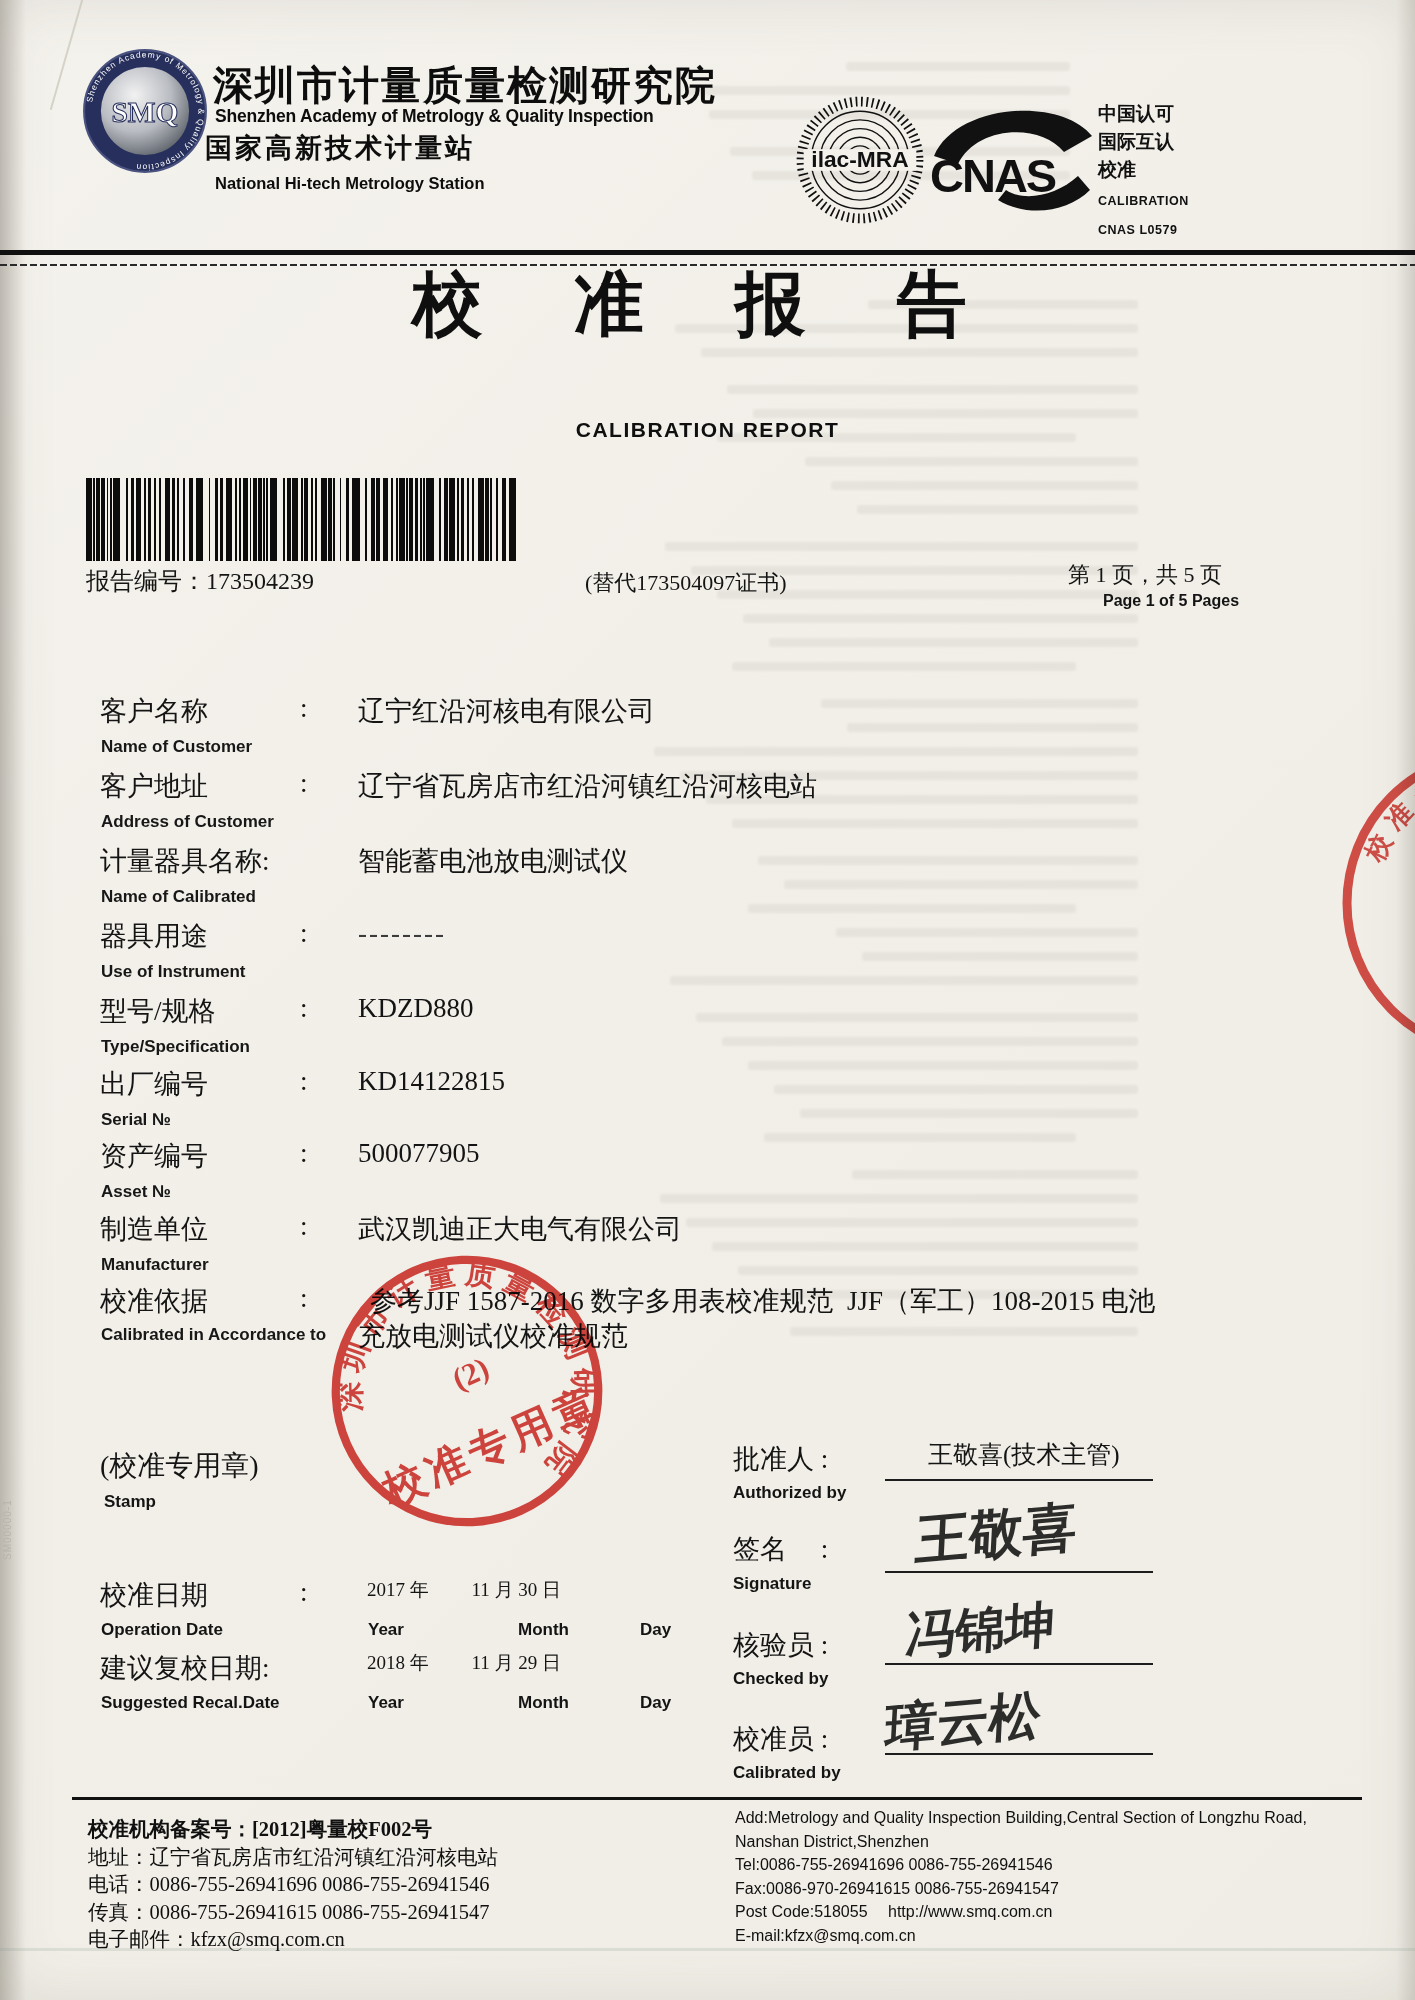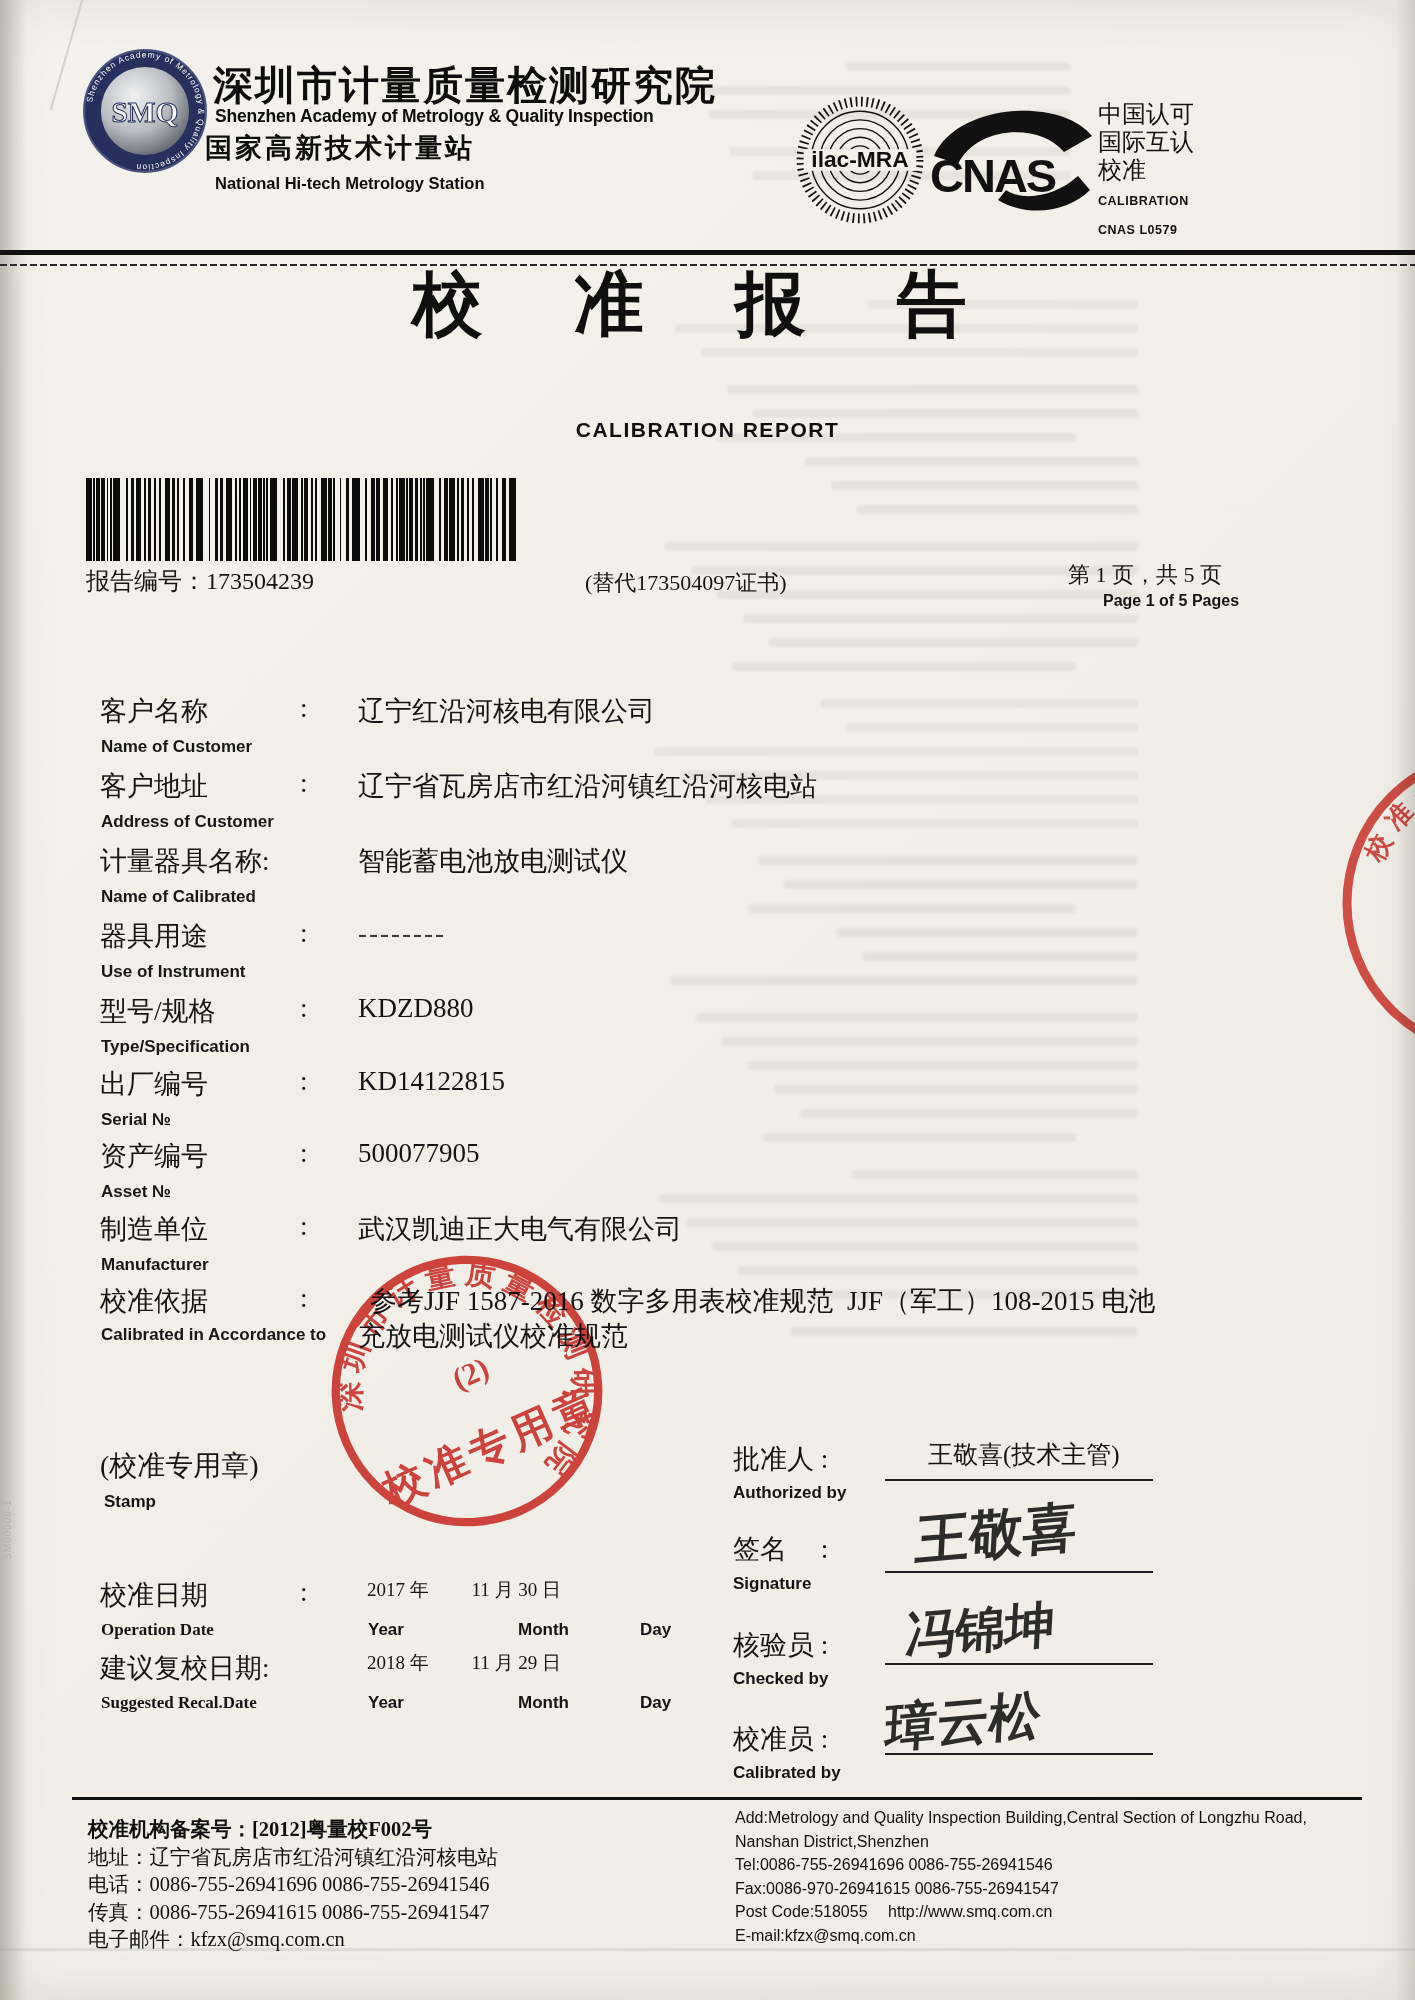--- a/index.html
+++ b/index.html
@@ -27,21 +27,21 @@
   
   .ghost{opacity:.11;transform:scaleX(-1);}
   .gline{height:9px;background:#8d8a7e;border-radius:3px;margin-bottom:15px;filter:blur(1px);}
 
   
   .hdr-cn{left:213px;top:58px;font-family:var(--sans);font-weight:700;font-size:40px;letter-spacing:2px;color:#0d0d0d;}
   .hdr-en{left:215px;top:106px;font-family:var(--sans);font-weight:700;font-size:17.5px;letter-spacing:-.2px;color:#0d0d0d;}
   .hdr-cn2{left:205px;top:130px;font-family:Liberation Sans, sans-serif;font-weight:700;font-size:27px;letter-spacing:3px;color:#0d0d0d;}
   .hdr-en2{left:215px;top:174px;font-family:var(--sans);font-weight:700;font-size:16.5px;color:#0d0d0d;}
   .accr-text{left:1098px;top:100px;font-family:var(--sans);line-height:28px;}
-  .accr-text .cnl{font-size:24px;font-weight:400;color:#111;}
+  .accr-text .cnl{font-size:19px;font-weight:700;color:#111;}
   .accr-text .enl{font-size:12.5px;font-weight:700;letter-spacing:.5px;color:#111;line-height:23px;margin-top:6px;}
 
   
   .rule-thick{left:0;top:250px;width:1415px;height:5px;background:#101010;}
   .rule-dash{left:0;top:264px;width:1415px;height:2px;
     background:repeating-linear-gradient(90deg,#2a2a2a 0 7px,rgba(0,0,0,0) 7px 10px);}
 
   .title-cn{left:50%;top:258px;transform:translateX(-50%);font-size:70px;font-weight:600;letter-spacing:36px;white-space:pre;color:#0f0f0f;font-family:var(--sans);}
   .title-en{left:50%;top:418px;transform:translateX(-50%);font-family:var(--sans);font-size:21px;font-weight:700;letter-spacing:1.5px;color:#0f0f0f;}
 
@@ -65,21 +65,21 @@
   
   .stamp-label{left:100px;top:1447px;font-size:28px;}
   .stamp-en{left:104px;top:1492px;font-family:var(--sans);font-size:17px;font-weight:600;}
   .stamp-main{left:312px;top:1236px;width:310px;height:310px;transform:rotate(-24deg);opacity:.9;mix-blend-mode:multiply;}
   .stamp-edge{left:1302px;top:688px;width:113px;height:430px;opacity:.85;mix-blend-mode:multiply;}
 
   
   .dlabel{position:absolute;left:100px;font-size:27px;white-space:pre;}
   .dcolon{position:absolute;left:300px;font-size:27px;}
   .dvalue{position:absolute;left:325px;font-size:19px;white-space:pre;margin-left:42px;}
-  .den{position:absolute;left:101px;top:43px;font-family:Liberation Serif, serif;font-size:17px;font-weight:600;}
+  .den{position:absolute;left:101px;top:43px;font-family:Liberation Sans, sans-serif;font-size:17px;font-weight:600;}
   .dcol{position:absolute;top:43px;font-family:var(--sans);font-size:17px;font-weight:600;}
 
   
   .siglabel{position:absolute;left:733px;font-size:27px;white-space:pre;}
   .sigen{position:absolute;left:733px;font-family:var(--sans);font-size:17px;font-weight:600;}
   .sigvalue{position:absolute;left:928px;font-size:25px;}
   .handwrite{position:absolute;font-weight:700;color:#1c1c1c;transform:rotate(-5deg) skewX(-8deg);opacity:.92;}
   .uline{position:absolute;left:885px;width:268px;border-top:2px solid #1d1d1d;}
 
   

